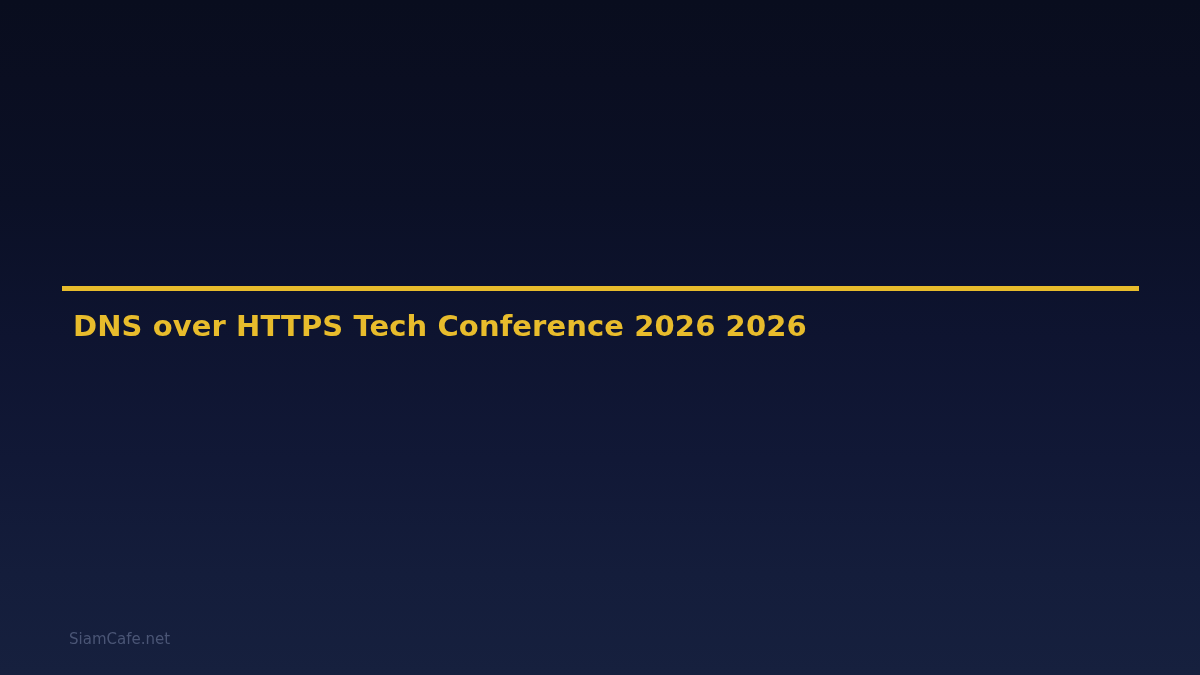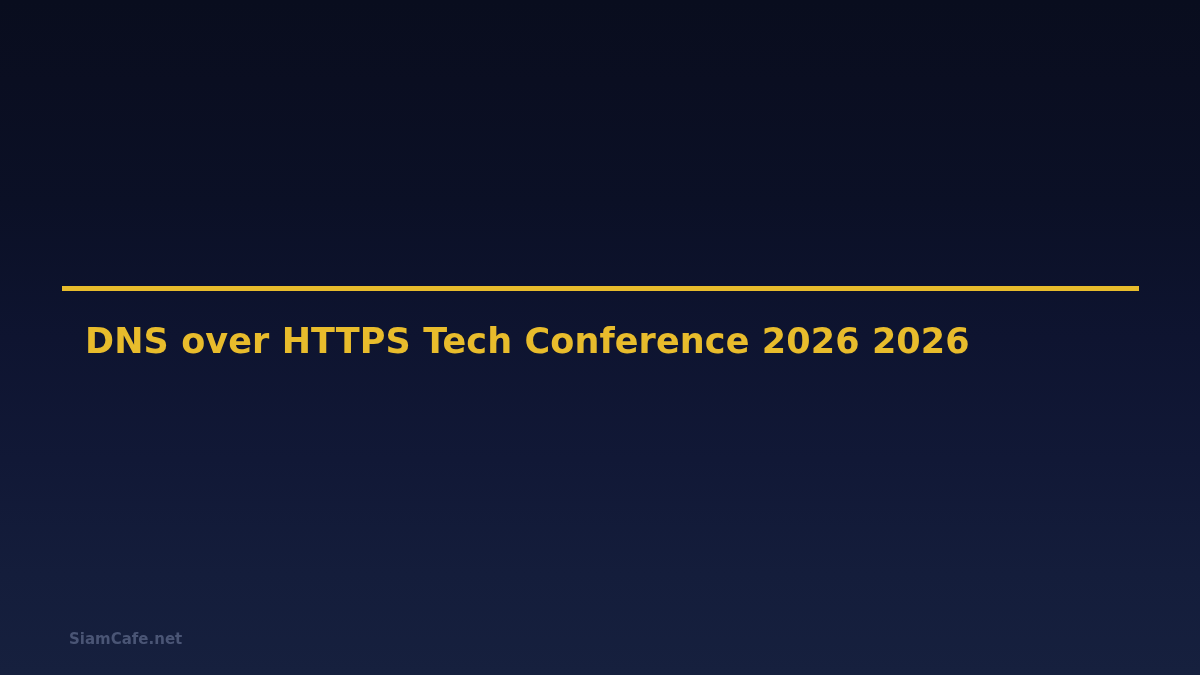--- a/index.html
+++ b/index.html
@@ -41,42 +41,42 @@
     width: 1077px;
     height: 5px;
     background: #e8bc2c;
   }
 
   
   #slide-title {
     position: absolute;
     left: 69px;
     top: 305px;
-    margin: 16px;
+    margin: 4px;
     padding: 0;
     width: 1080px;
     font-family: "DejaVu Sans", sans-serif;
-    font-size: 35px;
+    font-size: 29px;
     font-weight: bold;
     line-height: 1.18;
     letter-spacing: 0.1px;
     color: #e8bc2c;
     white-space: nowrap;
   }
 
   
   #footer-brand {
     position: absolute;
     left: 69px;
     top: 630px;
     margin: 0;
     padding: 0;
     font-family: "DejaVu Sans", sans-serif;
     font-size: 15px;
-    font-weight: bold;
+    font-weight: normal;
     line-height: 1.3;
     color: #4a5575;
     white-space: nowrap;
   }
 </style>
 </head>
 <body>
 
 <div id="slide">
 

